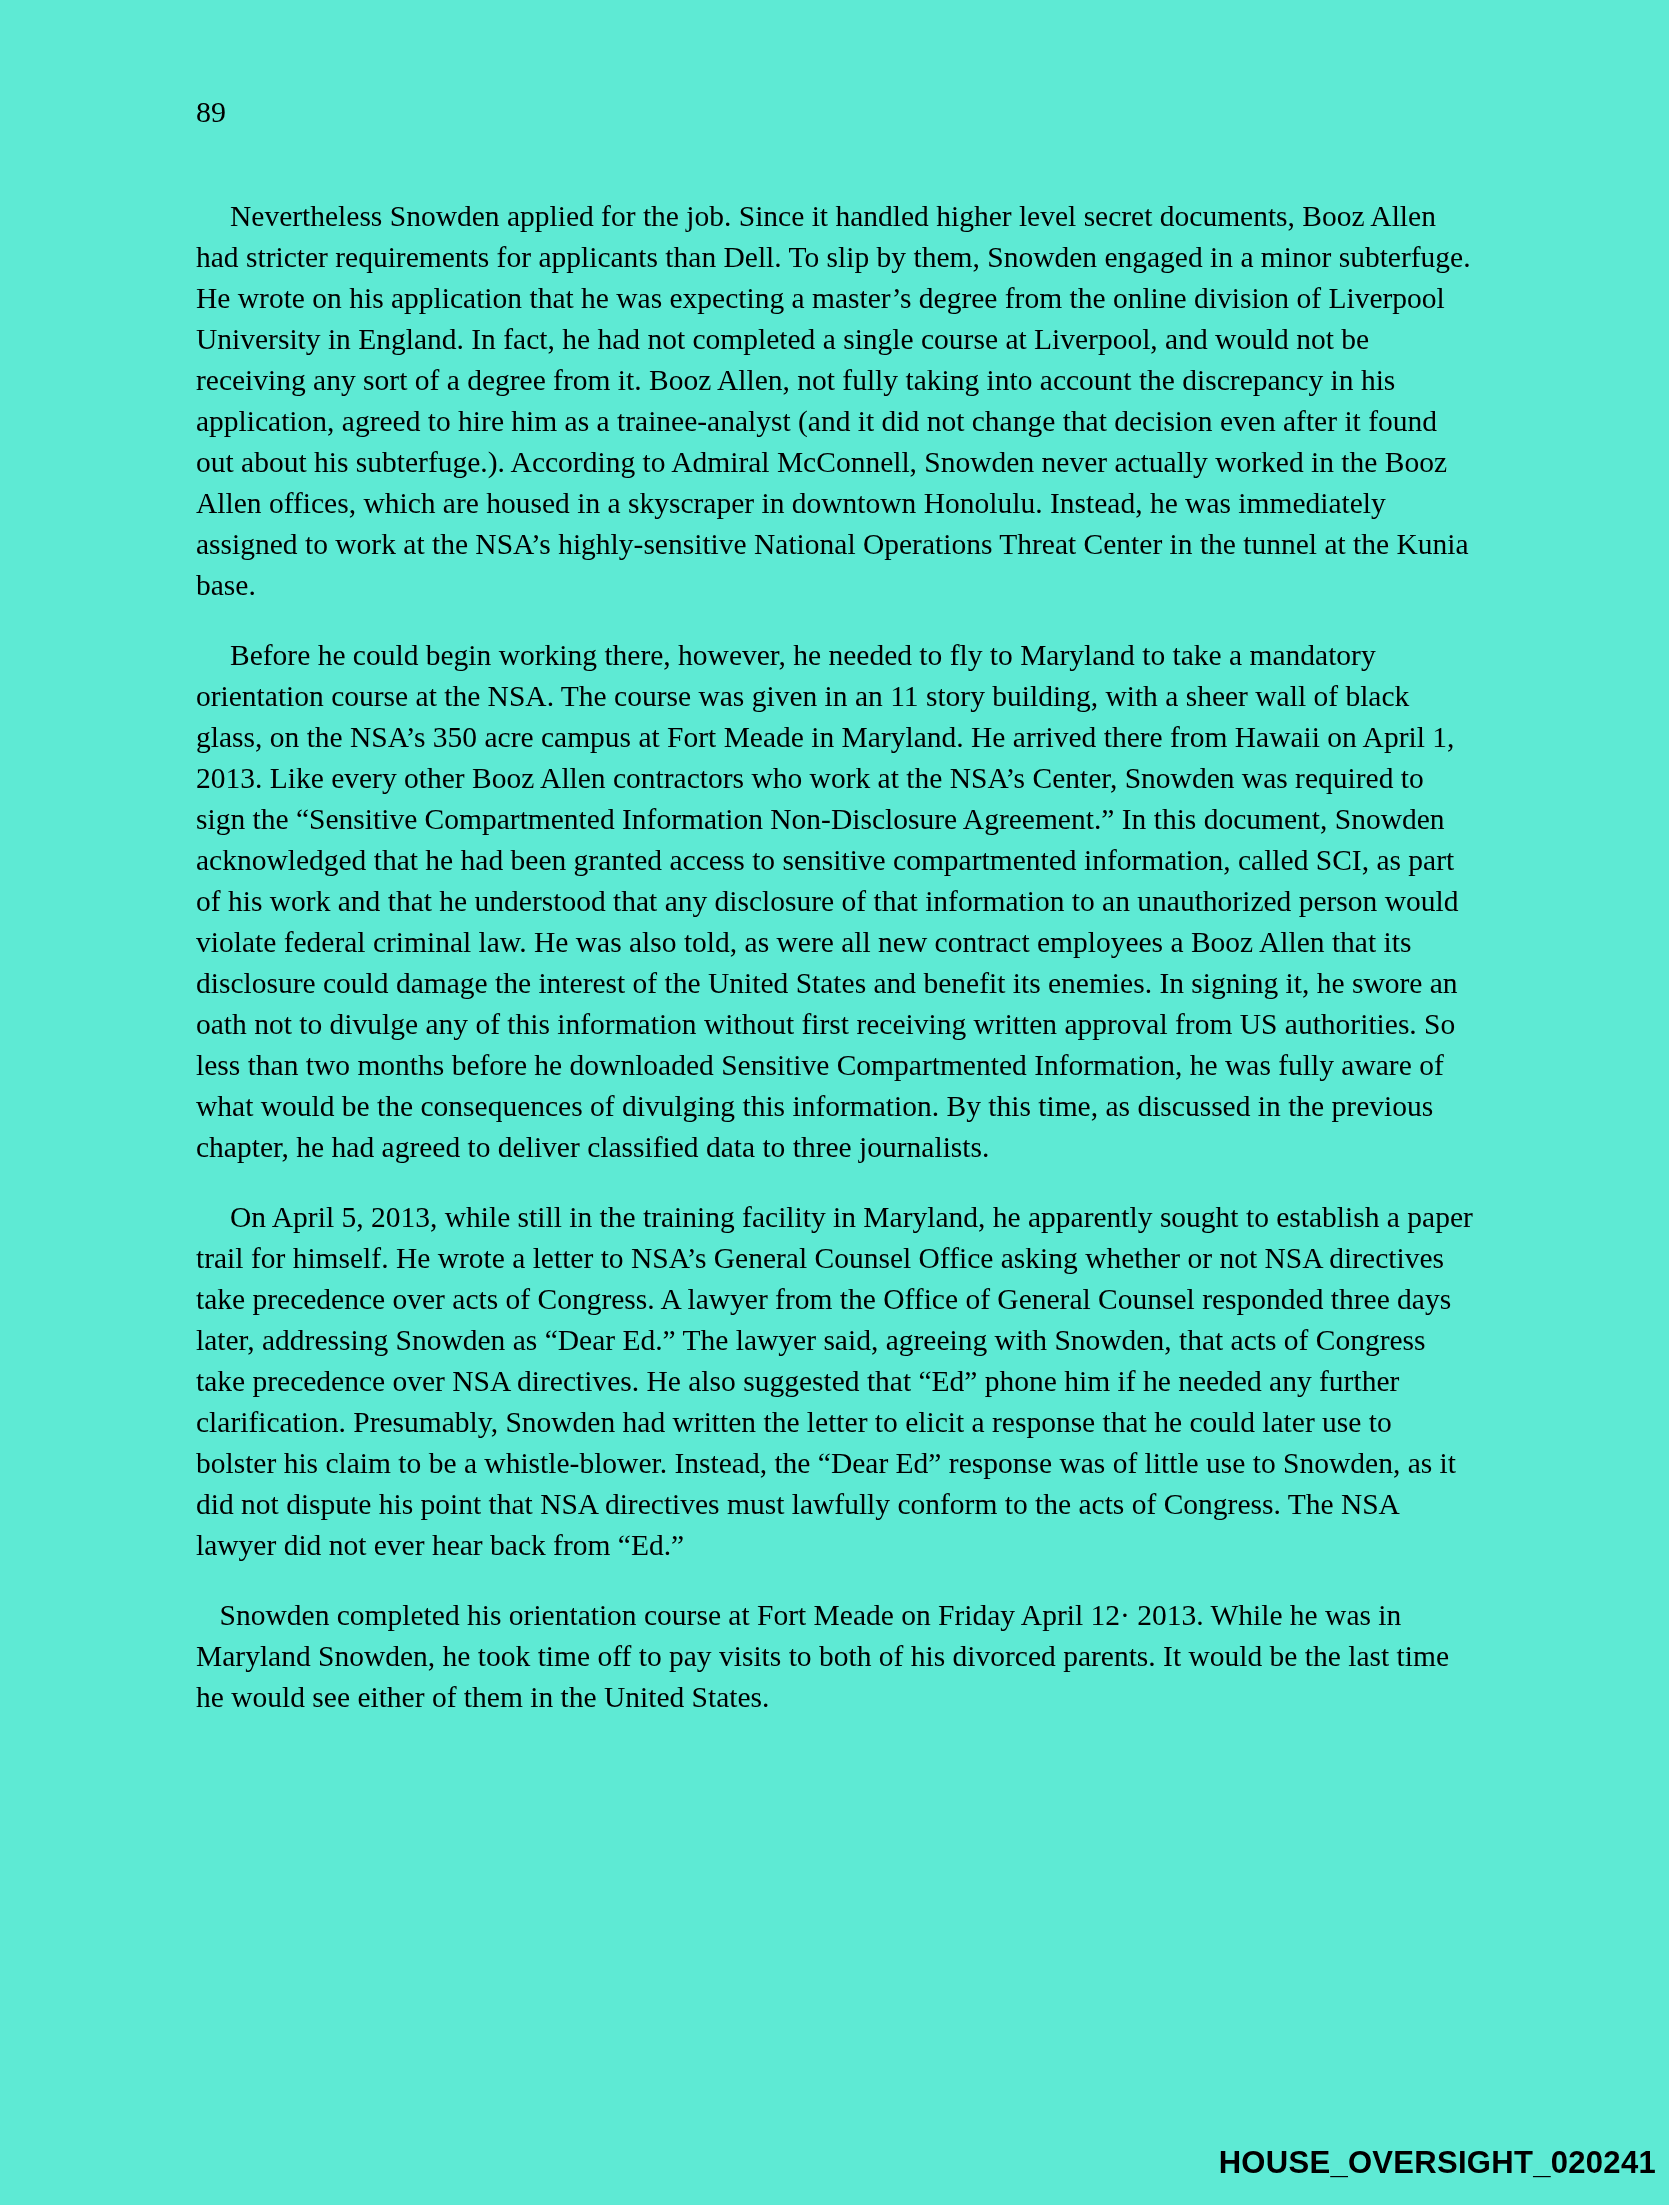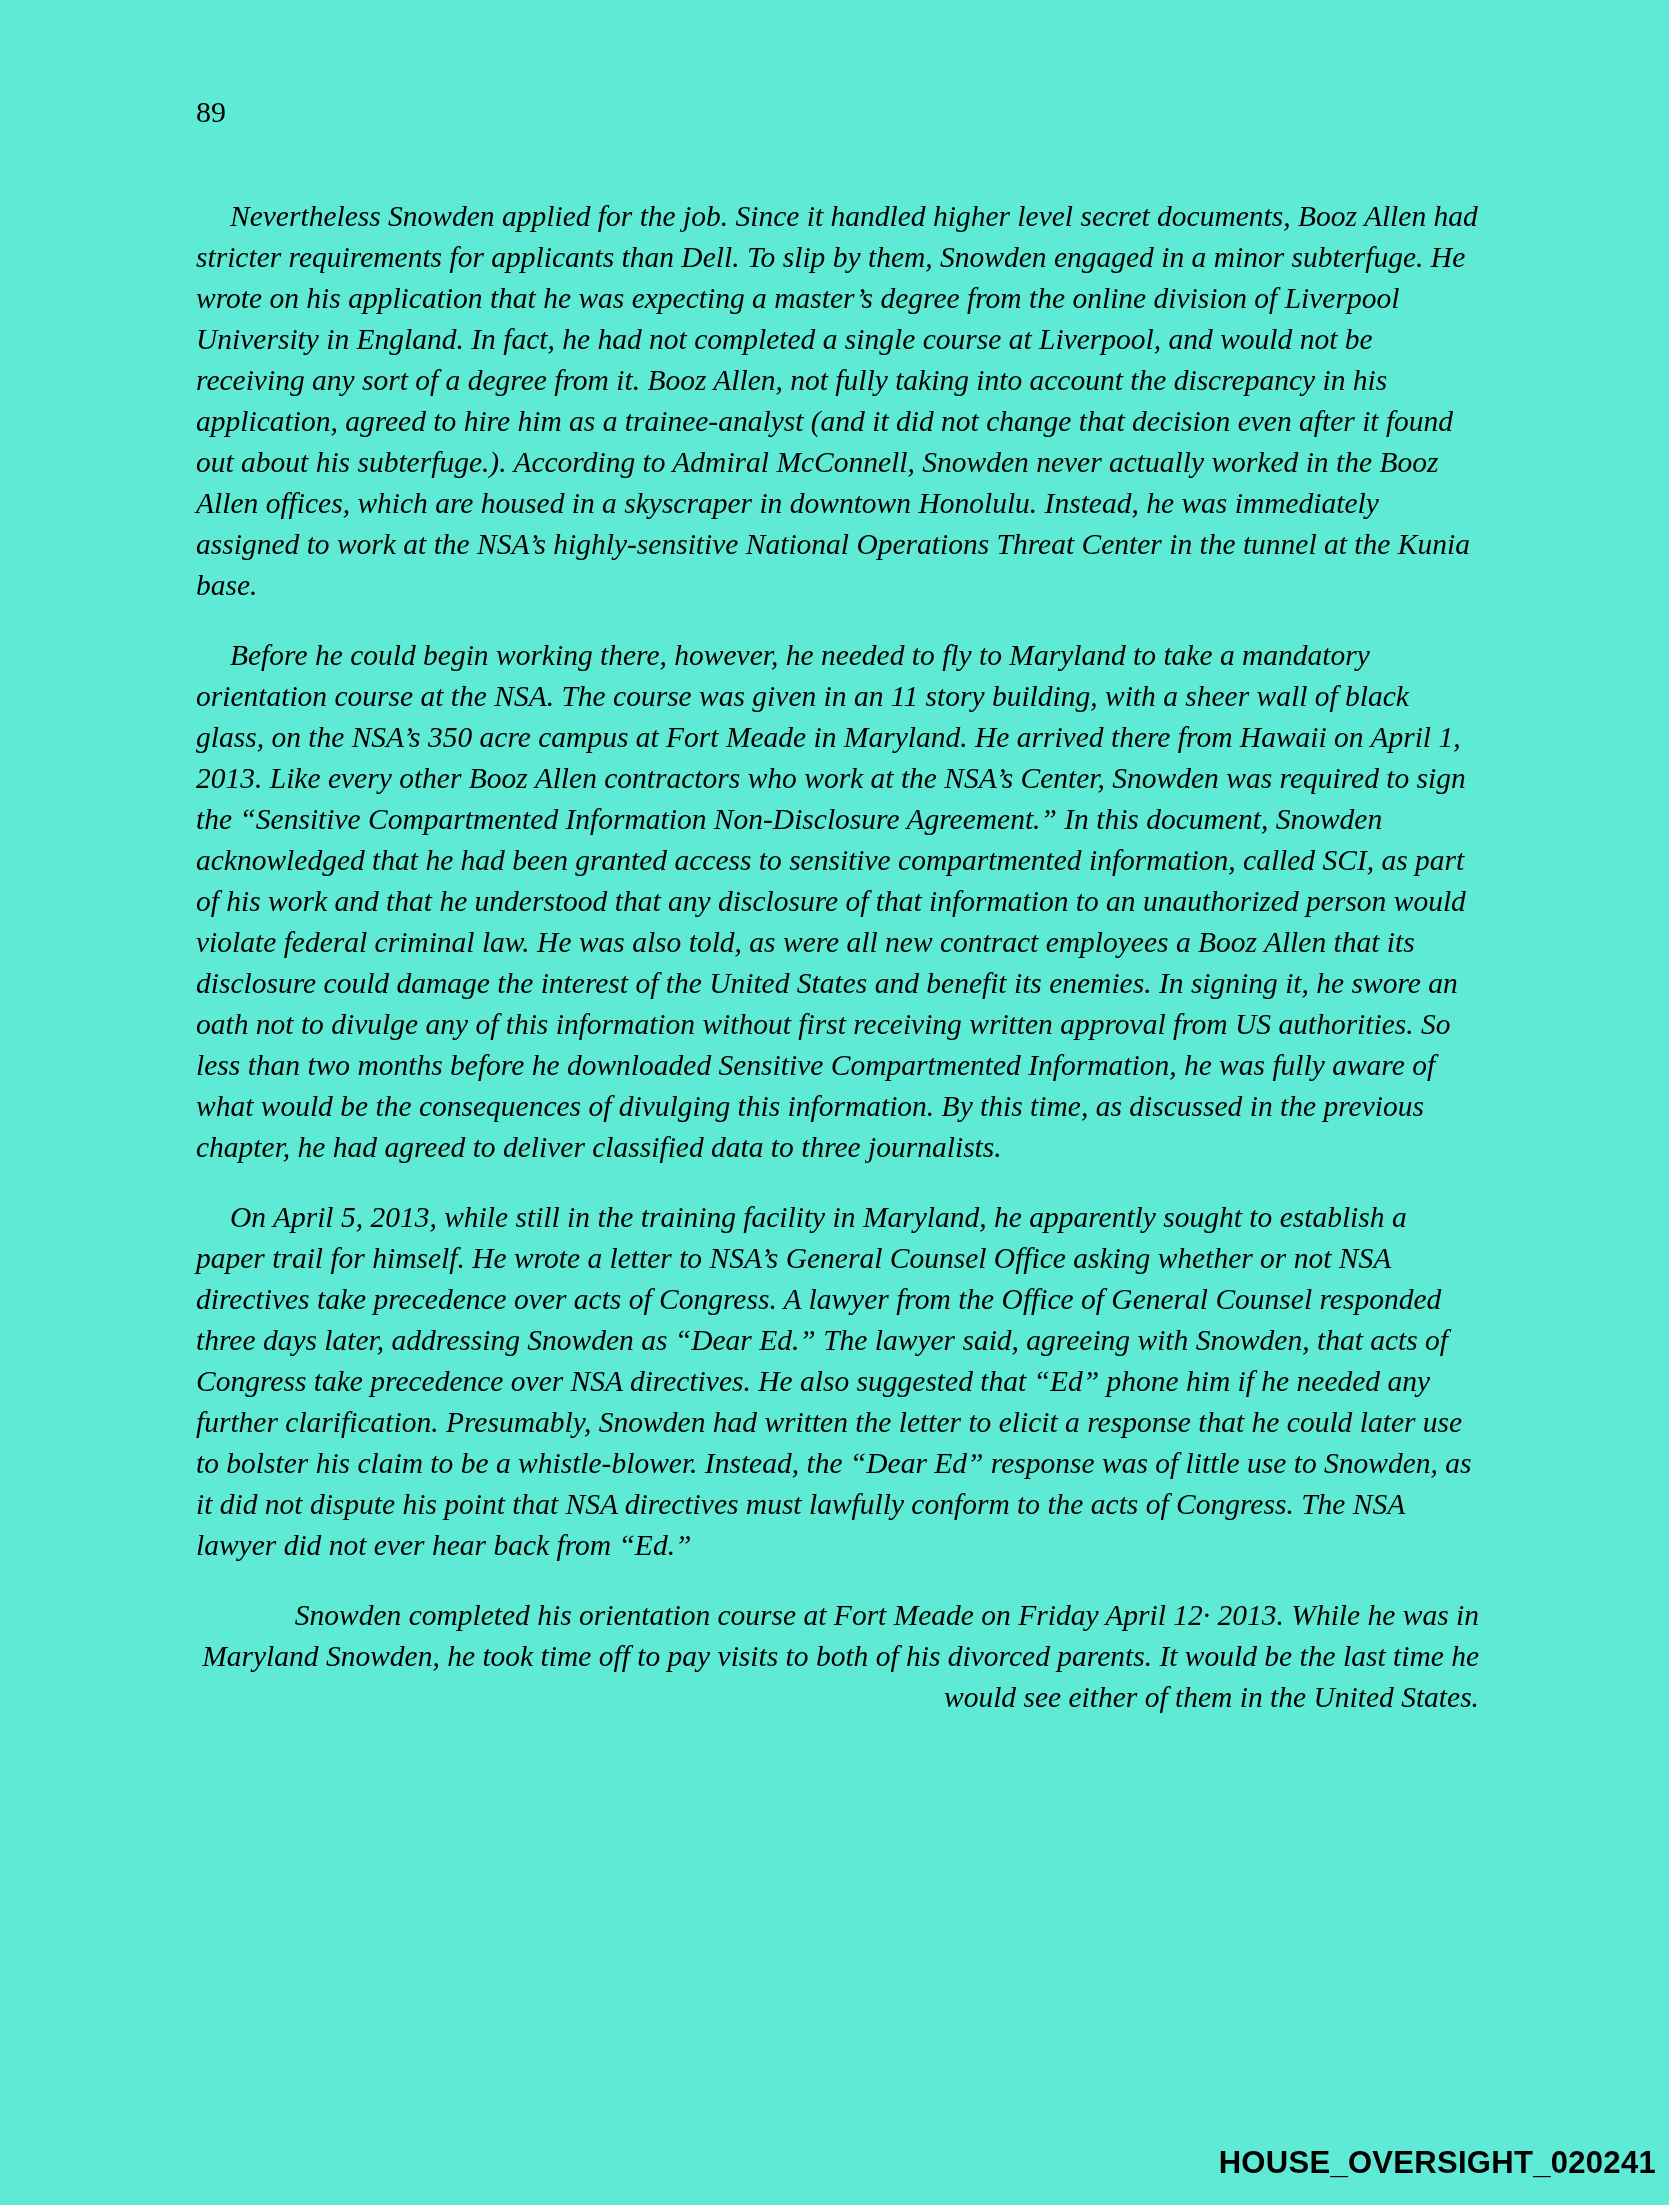--- a/index.html
+++ b/index.html
@@ -24,29 +24,27 @@
     line-height: 1;
   }
   .content {
     position: absolute;
     left: 196px;
     top: 196px;
     width: 1283px;
     font-size: 29.5px;
     line-height: 41px;
     text-align: left;
-    font-style: italic;
   }
   .content p {
     margin: 0 0 29px 0;
     text-indent: 34px;
   }
   .content p.last-para {
     text-indent: 23.6px;
-    text-align: right;
   }
   .bates-stamp {
     position: absolute;
     right: 13px;
     bottom: 27.5px;
     font-family: "Liberation Sans", sans-serif;
     font-size: 31px;
     line-height: 1;
     letter-spacing: 0.3px;
     font-weight: bold;

